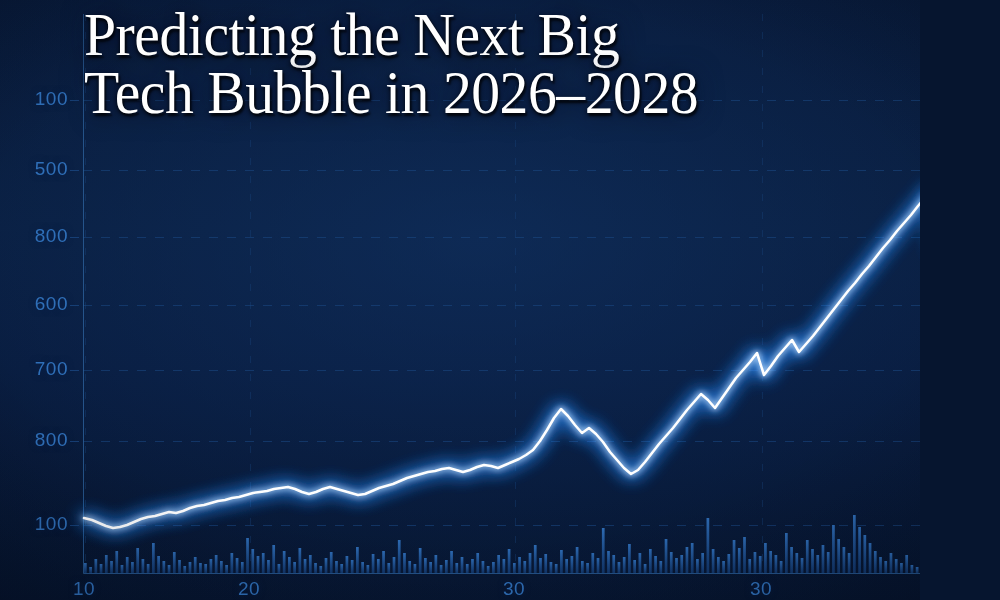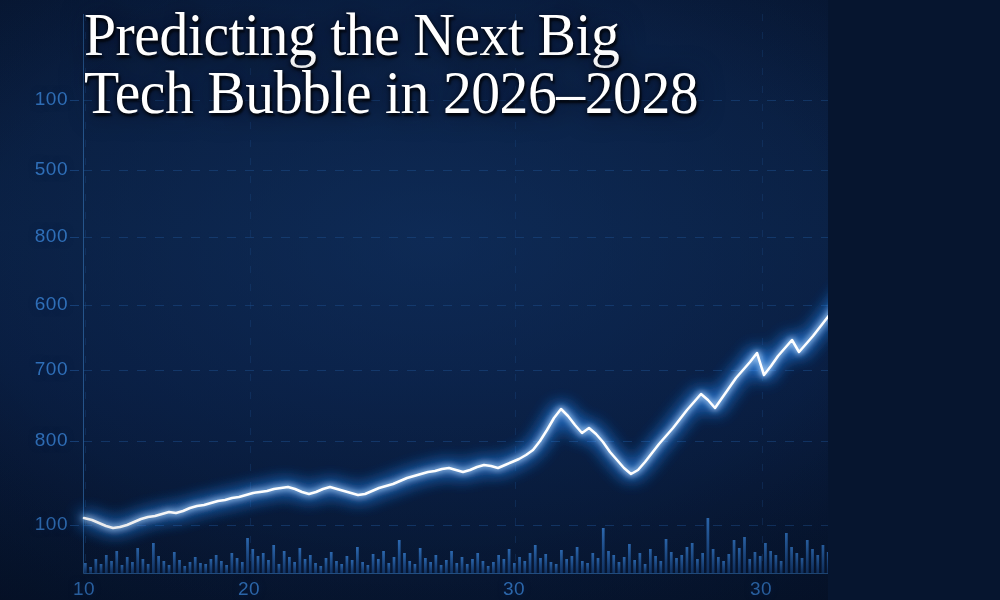--- a/index.html
+++ b/index.html
@@ -2,21 +2,21 @@
 <html><head>
 <meta charset="utf-8">
 <style>
   html,body{margin:0;padding:0;}
   body{
     width:1000px;height:600px;overflow:hidden;
     background:#06152f;
     font-family:"Liberation Sans", sans-serif;
   }
   #stage{
-    position:relative;width:828px;height:600px;overflow:hidden;
+    position:relative;width:920px;height:600px;overflow:hidden;
     background:
       radial-gradient(120% 95% at 52% 40%, rgba(16,48,96,0.55) 0%, rgba(8,26,58,0.25) 45%, rgba(3,10,26,0.75) 100%),
       linear-gradient(180deg,#0a1f42 0%,#0b2348 38%,#0a2046 62%,#081a38 100%);
   }
   #stage::after{
     content:"";position:absolute;inset:0;pointer-events:none;
     background:radial-gradient(130% 110% at 50% 45%, rgba(0,0,0,0) 40%, rgba(1,6,18,0.55) 100%);
   }
   .layer{position:absolute;inset:0;}
   svg{display:block;}

